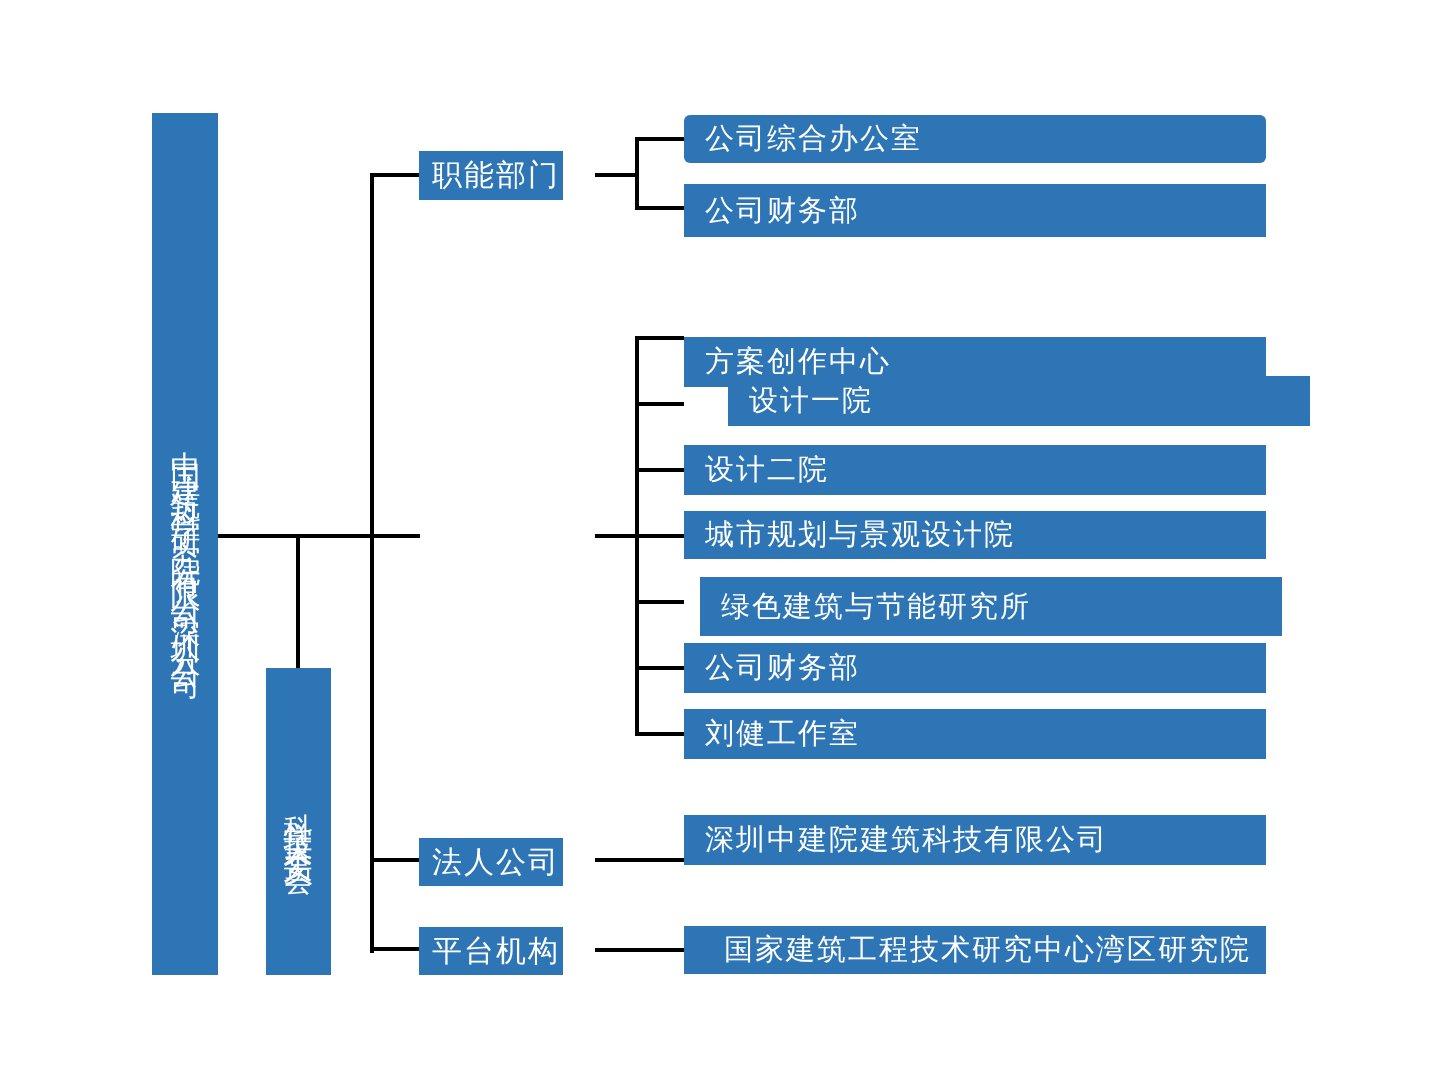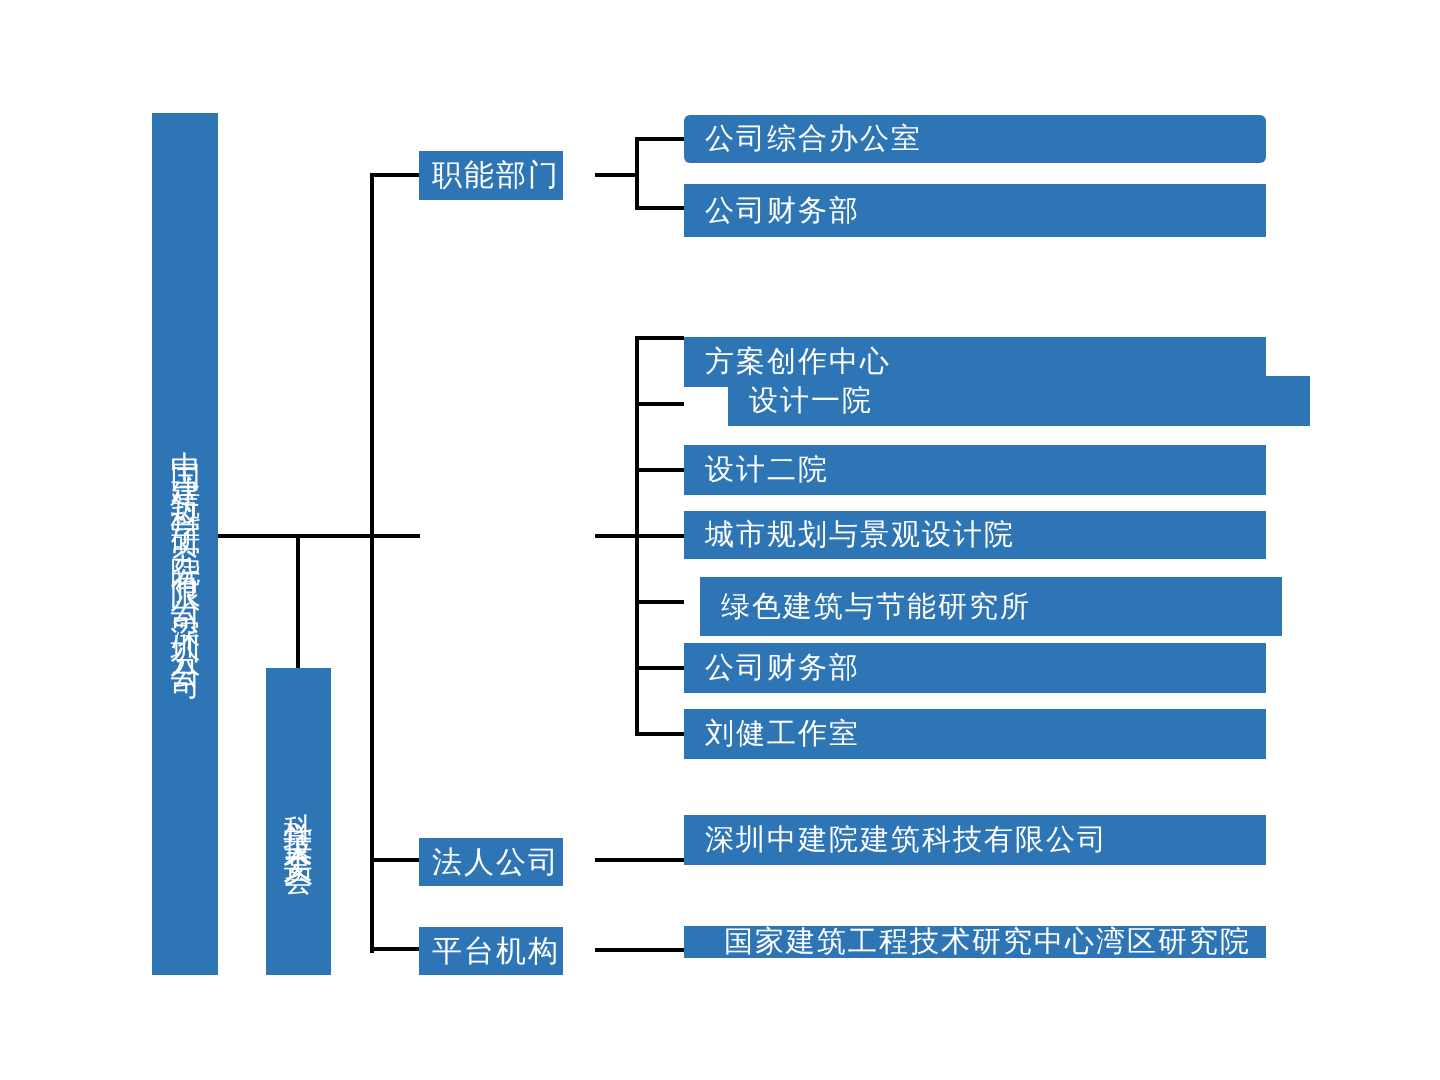--- a/index.html
+++ b/index.html
@@ -65,21 +65,21 @@
   .leaf-f0 { top: 115px; height: 48px; border-radius: 6px; }
   .leaf-f1 { top: 184px; height: 53px; }
   .leaf-b0 { top: 313px; height: 50px; margin-top: 24px; }
   .leaf-b1 { top: 376px; height: 50px; margin-left: 44px; }
   .leaf-b2 { top: 445px; height: 50px; }
   .leaf-b3 { top: 511px; height: 48px; }
   .leaf-b4 { top: 577px; height: 59px; margin-left: 16px; }
   .leaf-b5 { top: 643px; height: 50px; }
   .leaf-b6 { top: 709px; height: 50px; }
   .leaf-l0 { top: 815px; height: 50px; }
-  .leaf-p0 { top: 926px; height: 32px; padding-left: 40px; }
+  .leaf-p0 { top: 926px; height: 48px; padding-left: 40px; }
 
   .line {
     position: absolute;
     background: #000000;
   }
   .l-main-h     { left: 218px; top: 534px; width: 202px; height: 4px; }
   .l-comm-v     { left: 296px; top: 534px; width: 4px;  height: 134px; }
   .l-mid-v      { left: 370px; top: 173px; width: 4px;  height: 780px; }
   .l-stub-func  { left: 370px; top: 173px; width: 50px; height: 4px; }
   .l-stub-legal { left: 370px; top: 858px; width: 50px; height: 4px; }

